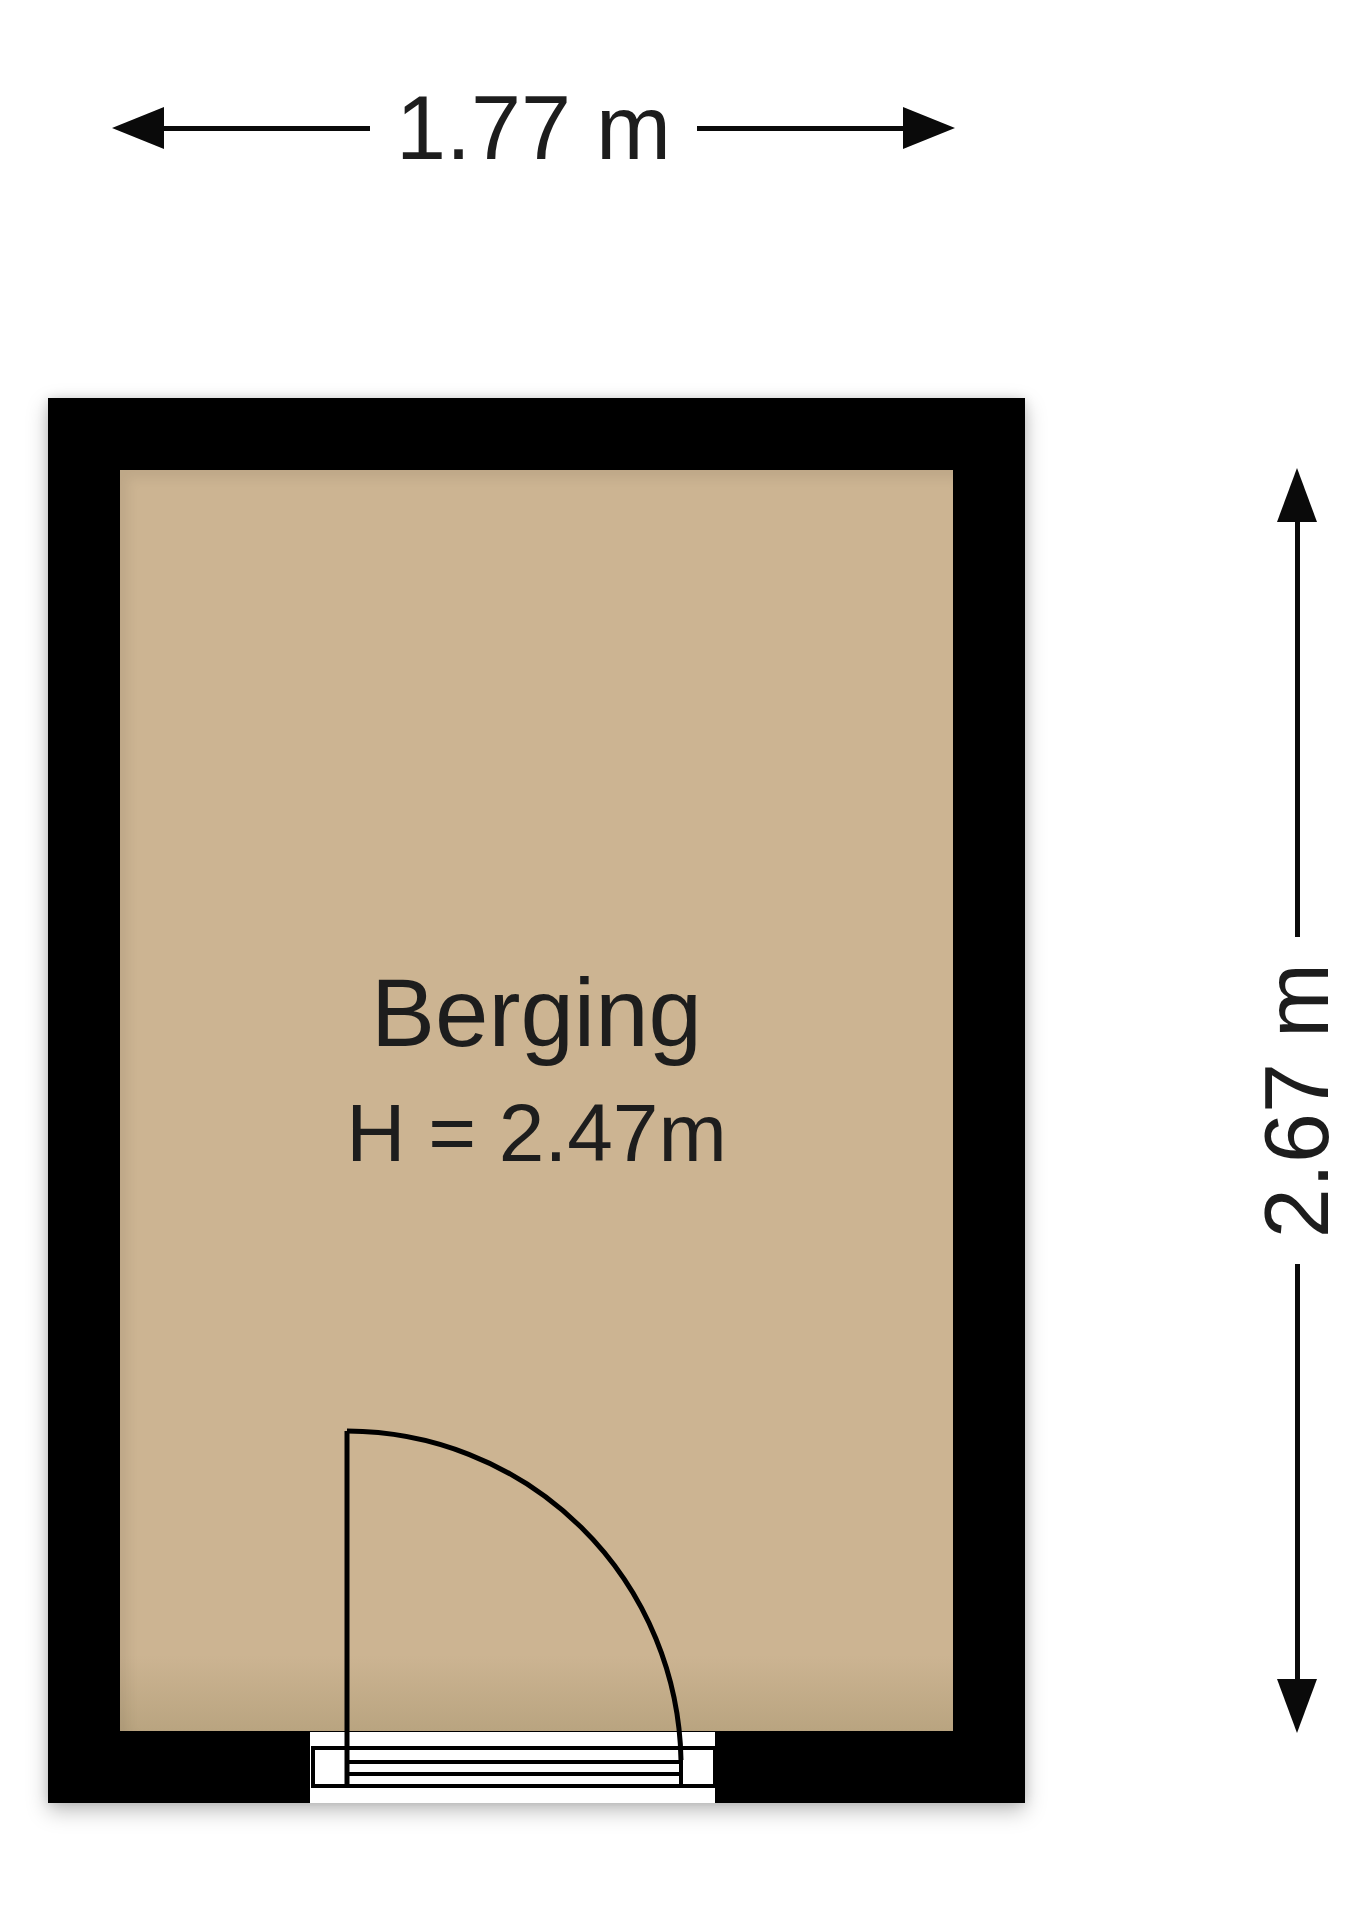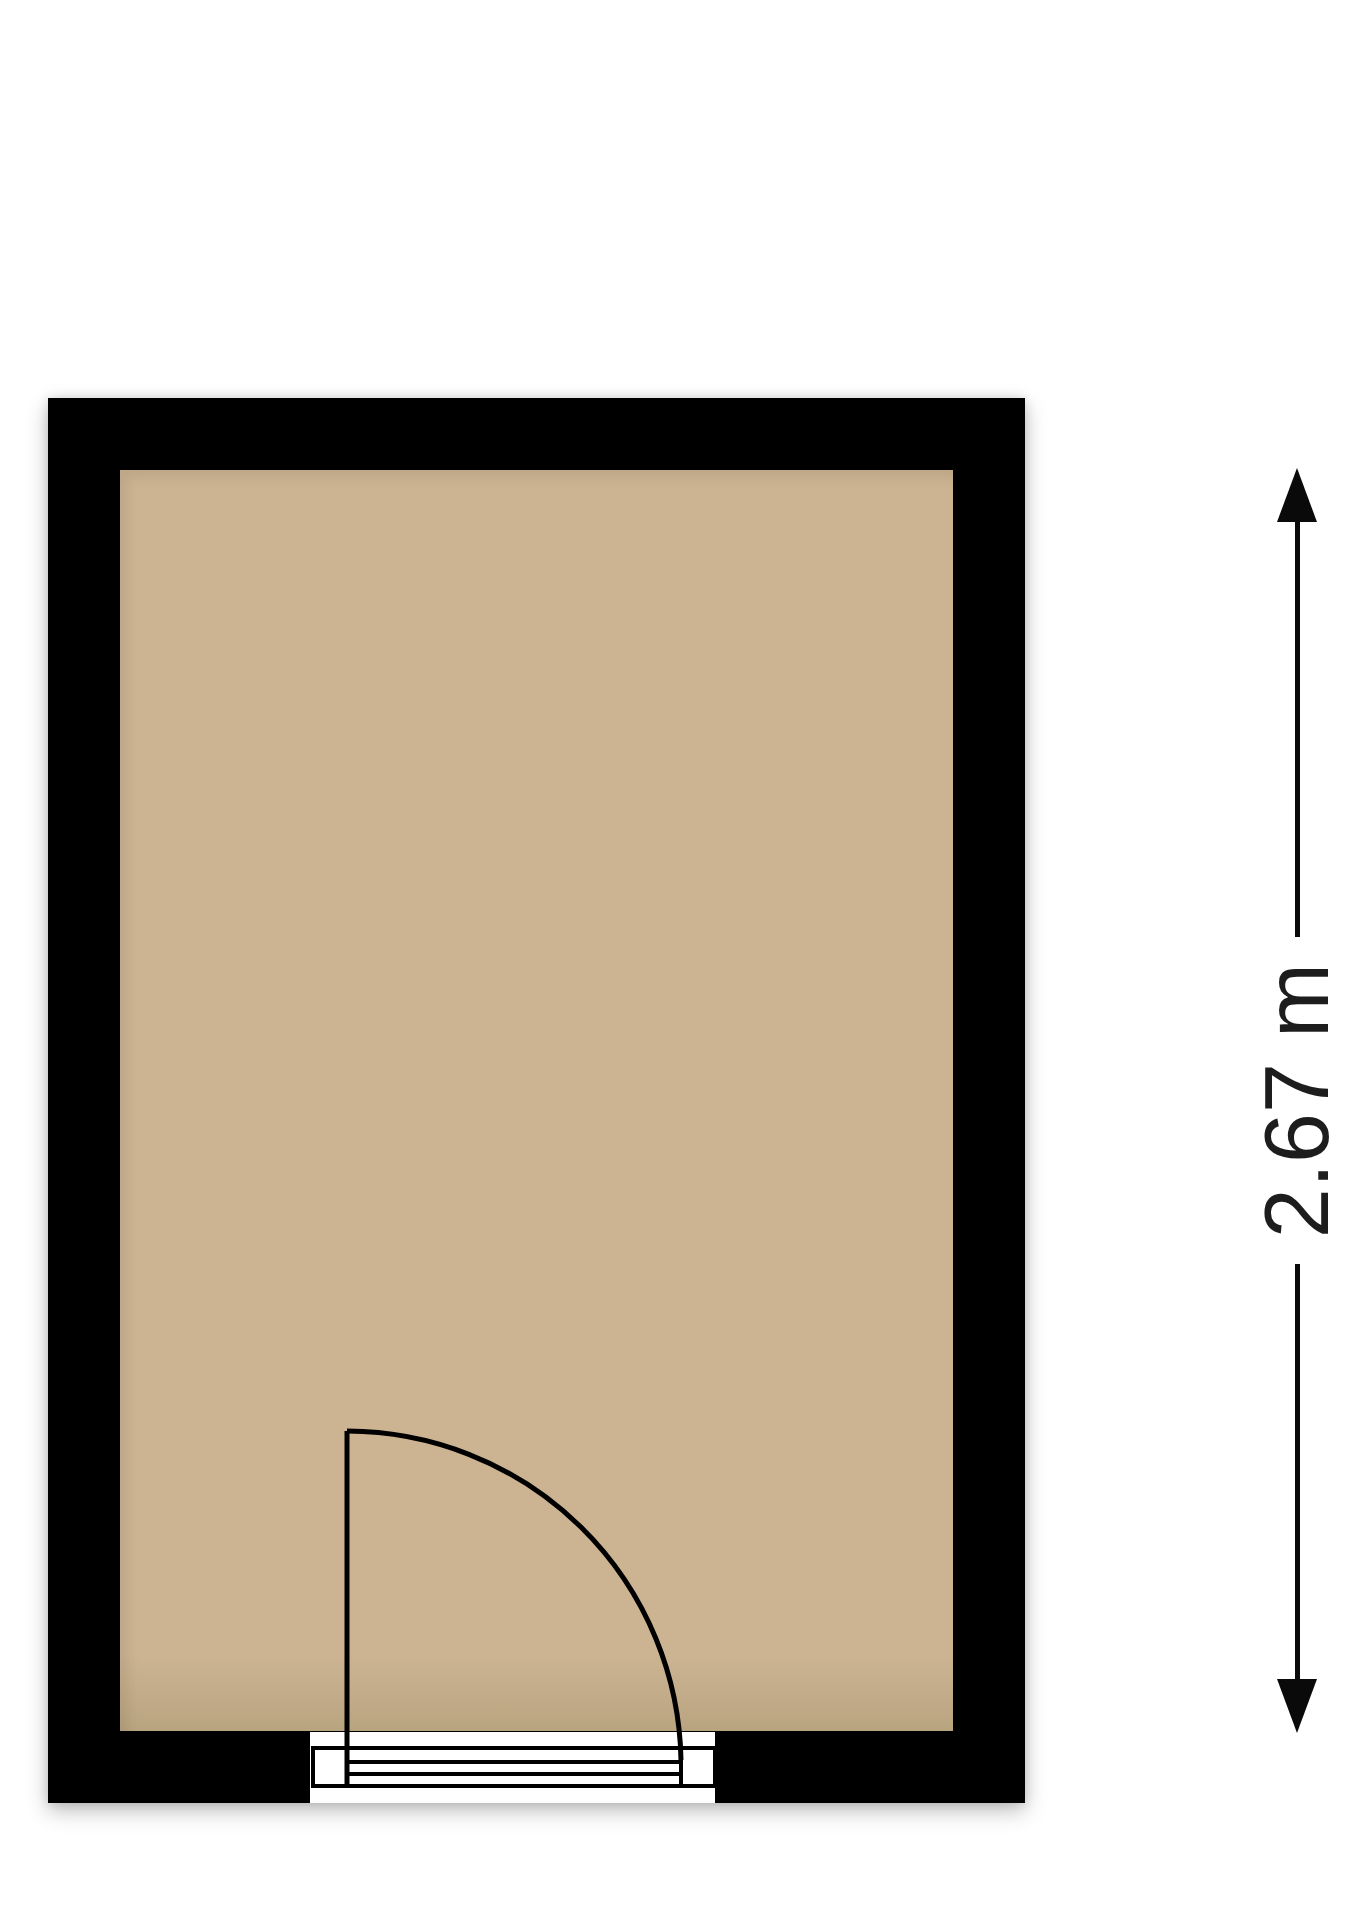--- a/index.html
+++ b/index.html
@@ -75,23 +75,34 @@
   .sill-line{stroke:var(--wall);stroke-width:4;}
   .jamb{fill:#ffffff;stroke:var(--wall);stroke-width:4;}
   .leaf{stroke:var(--wall);stroke-width:5;}
   .swing{fill:none;stroke:var(--wall);stroke-width:5;}
 </style>
 </head>
 <body>
 
 <div class="canvas">
 
+  <div class="dim-h">
+    <span class="arr arr-left"></span>
+    <span class="hline"></span>
+    <span class="dim-label">1.77 m</span>
+    <span class="hline"></span>
+    <span class="arr arr-right"></span>
+  </div>
 
   <div class="room">
     <div class="floor"></div>
+    <div class="room-label">
+      <div class="room-name">Berging</div>
+      <div class="room-height">H = 2.47m</div>
+    </div>
   </div>
 
   <svg class="door-svg" viewBox="0 0 1358 1920">
     <rect class="opening" x="310" y="1732" width="405" height="71"></rect>
     <line class="sill-line" x1="347" y1="1748" x2="681" y2="1748"></line>
     <line class="sill-line" x1="347" y1="1762" x2="681" y2="1762"></line>
     <line class="sill-line" x1="347" y1="1774" x2="681" y2="1774"></line>
     <line class="sill-line" x1="347" y1="1786" x2="681" y2="1786"></line>
     <rect class="jamb" x="313" y="1748" width="34" height="38"></rect>
     <rect class="jamb" x="681" y="1748" width="34" height="38"></rect>

